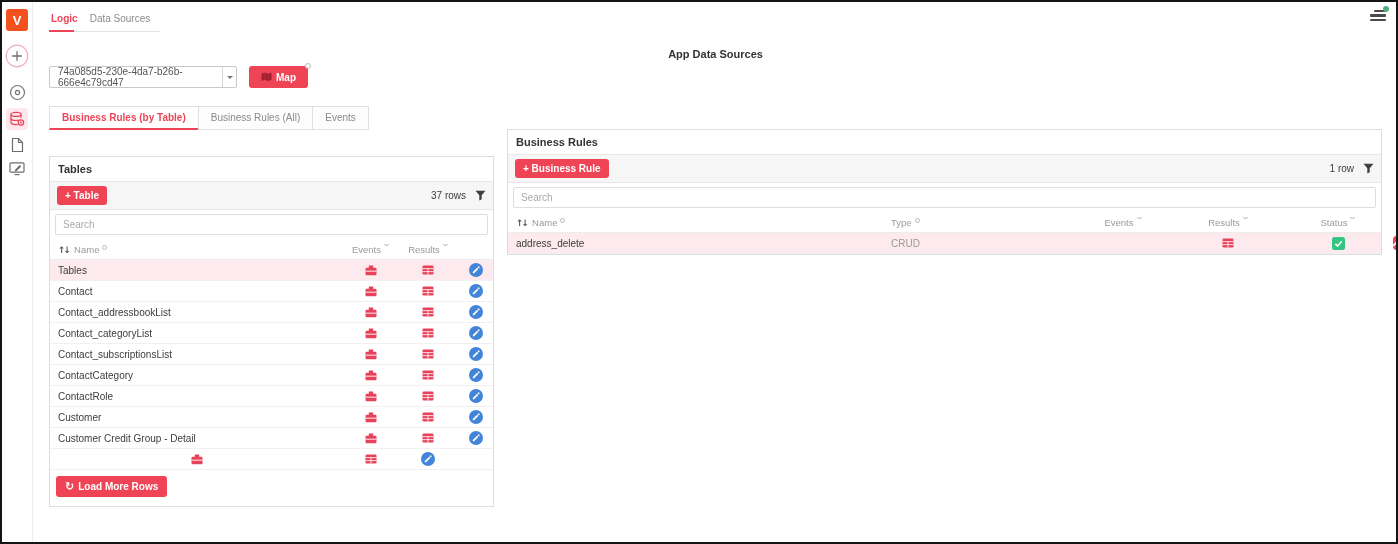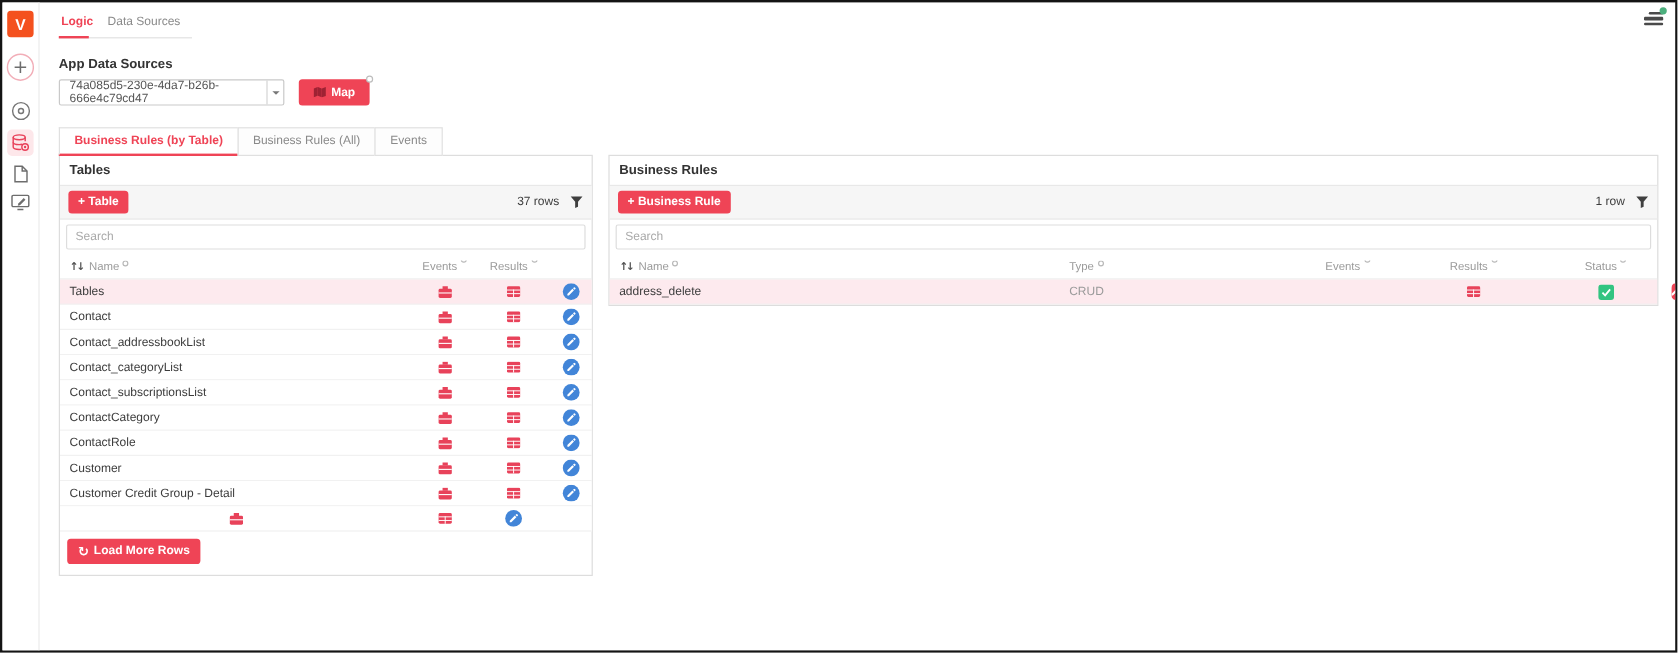--- a/index.html
+++ b/index.html
@@ -35,21 +35,21 @@
     content:""; position:absolute; left:0; right:14px; bottom:-1px; height:2px; background:#ef4456;
   }
   
   .burger { position:absolute; top:4px; right:8px; width:20px; padding:2px; cursor:pointer; }
   .burger .bar { height:2.4px; background:#4a4a4a; margin:2px 0; border-radius:1px; }
   .burger .bar:nth-child(1){ width:12px; margin-left:4px; }
   .burger .bar:nth-child(2){ width:16px; }
   .burger .bar:nth-child(3){ width:16px; }
   .burger .dot { position:absolute; top:0; right:-1px; width:6px; height:6px; border-radius:50%; background:#4caf7d; }
   
-  .ads-label { margin:16px 0 6px 6px; font-size:11px; font-weight:bold; color:#333; }
+  .ads-label { margin:16px 0 6px 6px; font-size:11px; font-weight:bold; color:#333;text-align:center; }
   .ads-row { display:flex; align-items:flex-end; margin-left:6px; }
   .select {
     display:flex; align-items:stretch; height:22px; border:1px solid #c9c9c9;
     border-radius:2px; background:#fff; cursor:pointer;
   }
   .select .val { font-size:10px; color:#555; padding:0 8px; display:flex; align-items:center; width:172px; }
   .select .caret {
     width:14px; border-left:1px solid #d5d5d5; display:flex; align-items:center; justify-content:center;
   }
   .select .caret::after { content:""; border:3.5px solid transparent; border-top-color:#777; margin-top:4px; }
@@ -66,21 +66,21 @@
     font-size:10px; color:#8a8a8a; background:#fdfdfd; border:1px solid #e0e0e0;
     padding:5px 12px 6px; cursor:pointer; margin-right:-1px;
   }
   .rule-tab.active {
     background:#fff; color:#ef4456; font-weight:bold;
     border-bottom:2px solid #ef4456; padding-bottom:5px;
   }
   
   .panels { display:flex; align-items:flex-start; margin-left:6px; margin-top:-1px; }
   .panel { border:1px solid #ddd; background:#fff; }
-  .panel.left  { width:450px; }
+  .panel.left  { width:450px;margin-top:27px; }
   .panel.right { width:875px; margin-left:13px; }
   .panel-title { font-size:11px; font-weight:bold; color:#333; padding:6px 8px; border-bottom:1px solid #e8e8e8; }
   .toolbar {
     height:28px; background:#f6f6f6; border-bottom:1px solid #e8e8e8;
     display:flex; align-items:center; justify-content:space-between; padding:0 7px;
   }
   .add-btn { padding:4px 8px; font-weight:bold; }
   .count-wrap { display:flex; align-items:center; gap:9px; }
   .count { font-size:10px; color:#3c3c3c; }
   .funnel { cursor:pointer; display:flex; }

